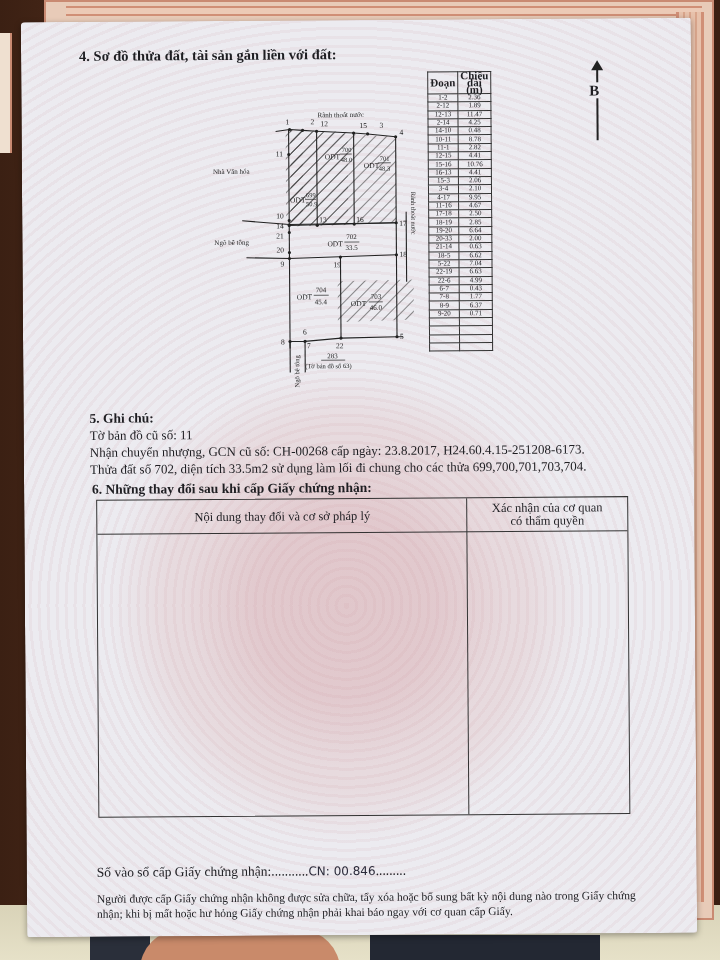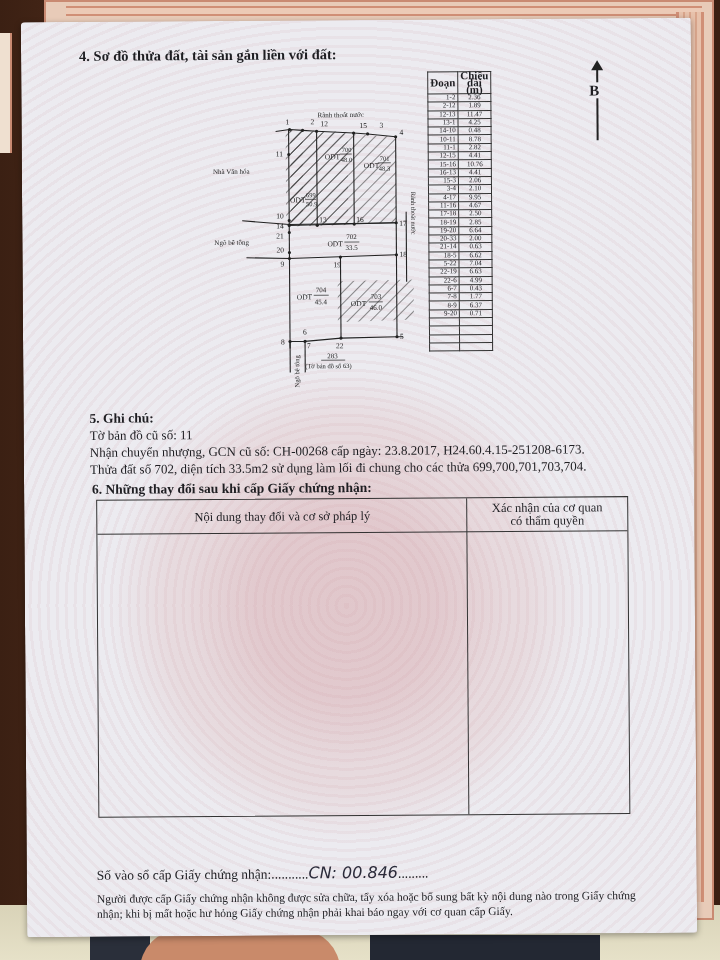--- a/index.html
+++ b/index.html
@@ -51,41 +51,41 @@
   .north { position: absolute; left: 566px; top: 42px; width: 20px; height: 80px; }
   .north .line { position: absolute; left: 9px; top: 6px; width: 1.5px; height: 74px; background: #222; }
   .north .arrow { position: absolute; left: 4px; top: 0; width: 0; height: 0;
     border-left: 6px solid transparent; border-right: 6px solid transparent; border-bottom: 10px solid #222; }
   .north .letter { position: absolute; left: 2px; top: 22px; font-size: 15px; font-weight: bold; background: #ecebf0; line-height: 16px; }
 
   
   .seg-table { position: absolute; left: 406px; top: 52px; border-collapse: collapse; font-size: 7px; line-height: 7px; }
   .seg-table th, .seg-table td { border: 1px solid #333; padding: 0 2px; height: 8.3px; text-align: center; }
   .seg-table th { height: 14px; font-weight: bold; font-size: 11px; }
-  .seg-table td:first-child { text-align: right; width: 26px; }
+  .seg-table td:first-child { text-align: center; width: 26px; }
   .seg-table td:last-child { width: 32px; }
 
   
   .plot { position: absolute; left: 150px; top: 82px; width: 260px; height: 290px; }
   .plot text { font-family: "Liberation Serif", serif; fill: #222; }
 
   
   .notes { position: absolute; left: 66px; top: 388px; width: 580px; font-size: 13px; line-height: 17px; }
   .notes .h5 { font-weight: bold; font-size: 13.5px; }
   .h6 { position: absolute; left: 68px; top: 460px; font-size: 13.5px; font-weight: bold; }
 
   .changes { position: absolute; left: 72px; top: 478px; width: 532px; height: 318px; border: 1.3px solid #333; }
   .changes .colL { position: absolute; left: 0; top: 0; width: 370px; height: 100%; border-right: 1.3px solid #333; }
   .changes .hdr { position: absolute; left: 0; top: 0; width: 100%; height: 34px; border-bottom: 1.3px solid #333; }
   .changes .hdrL { position: absolute; left: 0; top: 0; width: 370px; height: 34px; display: flex; align-items: center; justify-content: center; font-size: 12.5px; }
   .changes .hdrR { position: absolute; left: 370px; top: 0; width: 160px; height: 34px; display: flex; flex-direction: column; align-items: center; justify-content: center; font-size: 12.5px; line-height: 13px; text-align: center; }
 
   .regno { position: absolute; left: 70px; top: 843px; font-size: 13.5px; }
   .regno .dots { letter-spacing: 0; }
-  .regno .hand-num { font-family: "DejaVu Sans", sans-serif; font-style: italic; font-size: 16px; color: #2b2b3a; }
+  .regno .hand-num { font-family: "DejaVu Sans", sans-serif; font-size: 12px; color: #2b2b3a; }
   .warning { position: absolute; left: 70px; top: 870px; width: 560px; font-size: 11.5px; line-height: 15px; }
 </style>
 </head>
 <body>
 
 <div class="wood"></div>
 <div class="floor"></div>
 <div class="sleeve"></div>
 <div class="hand"></div>
 <div class="sleeve2"></div>
@@ -239,21 +239,21 @@
         </tr>
         <tr>
           <td>2-12</td>
           <td>1.89</td>
         </tr>
         <tr>
           <td>12-13</td>
           <td>11.47</td>
         </tr>
         <tr>
-          <td>13-1</td>
+          <td>2-14</td>
           <td>4.25</td>
         </tr>
         <tr>
           <td>14-10</td>
           <td>0.48</td>
         </tr>
         <tr>
           <td>10-11</td>
           <td>8.78</td>
         </tr>

